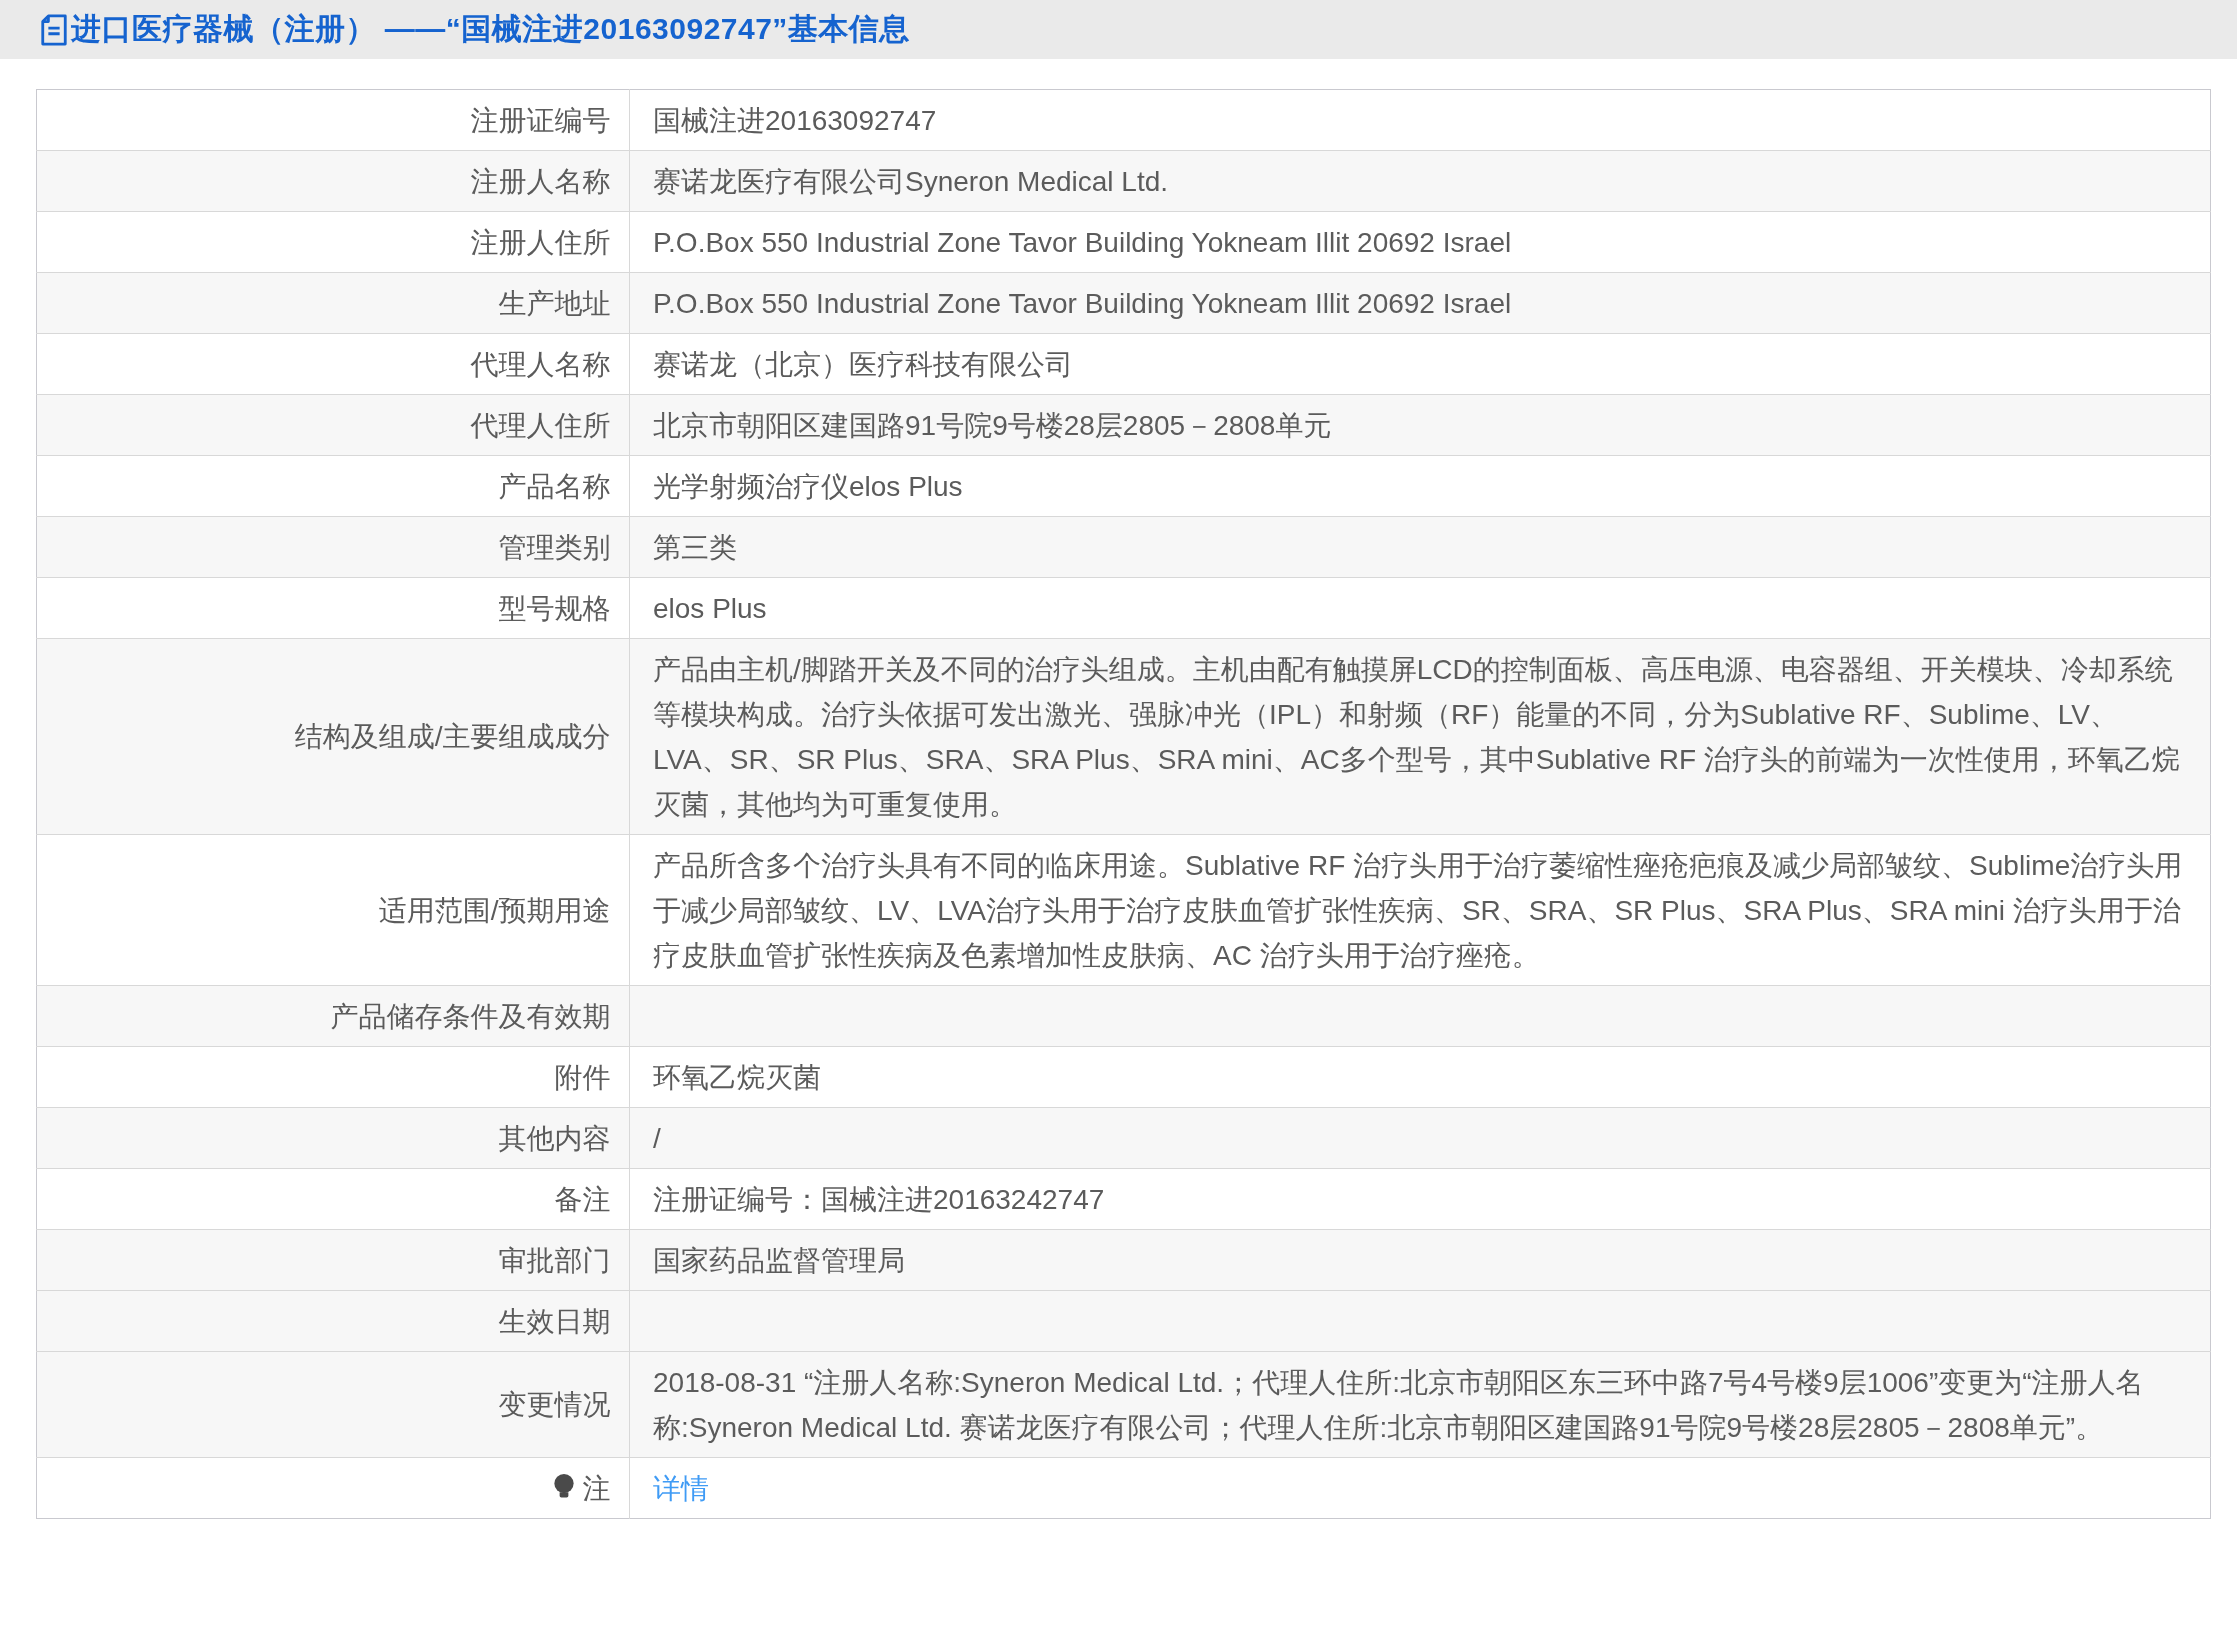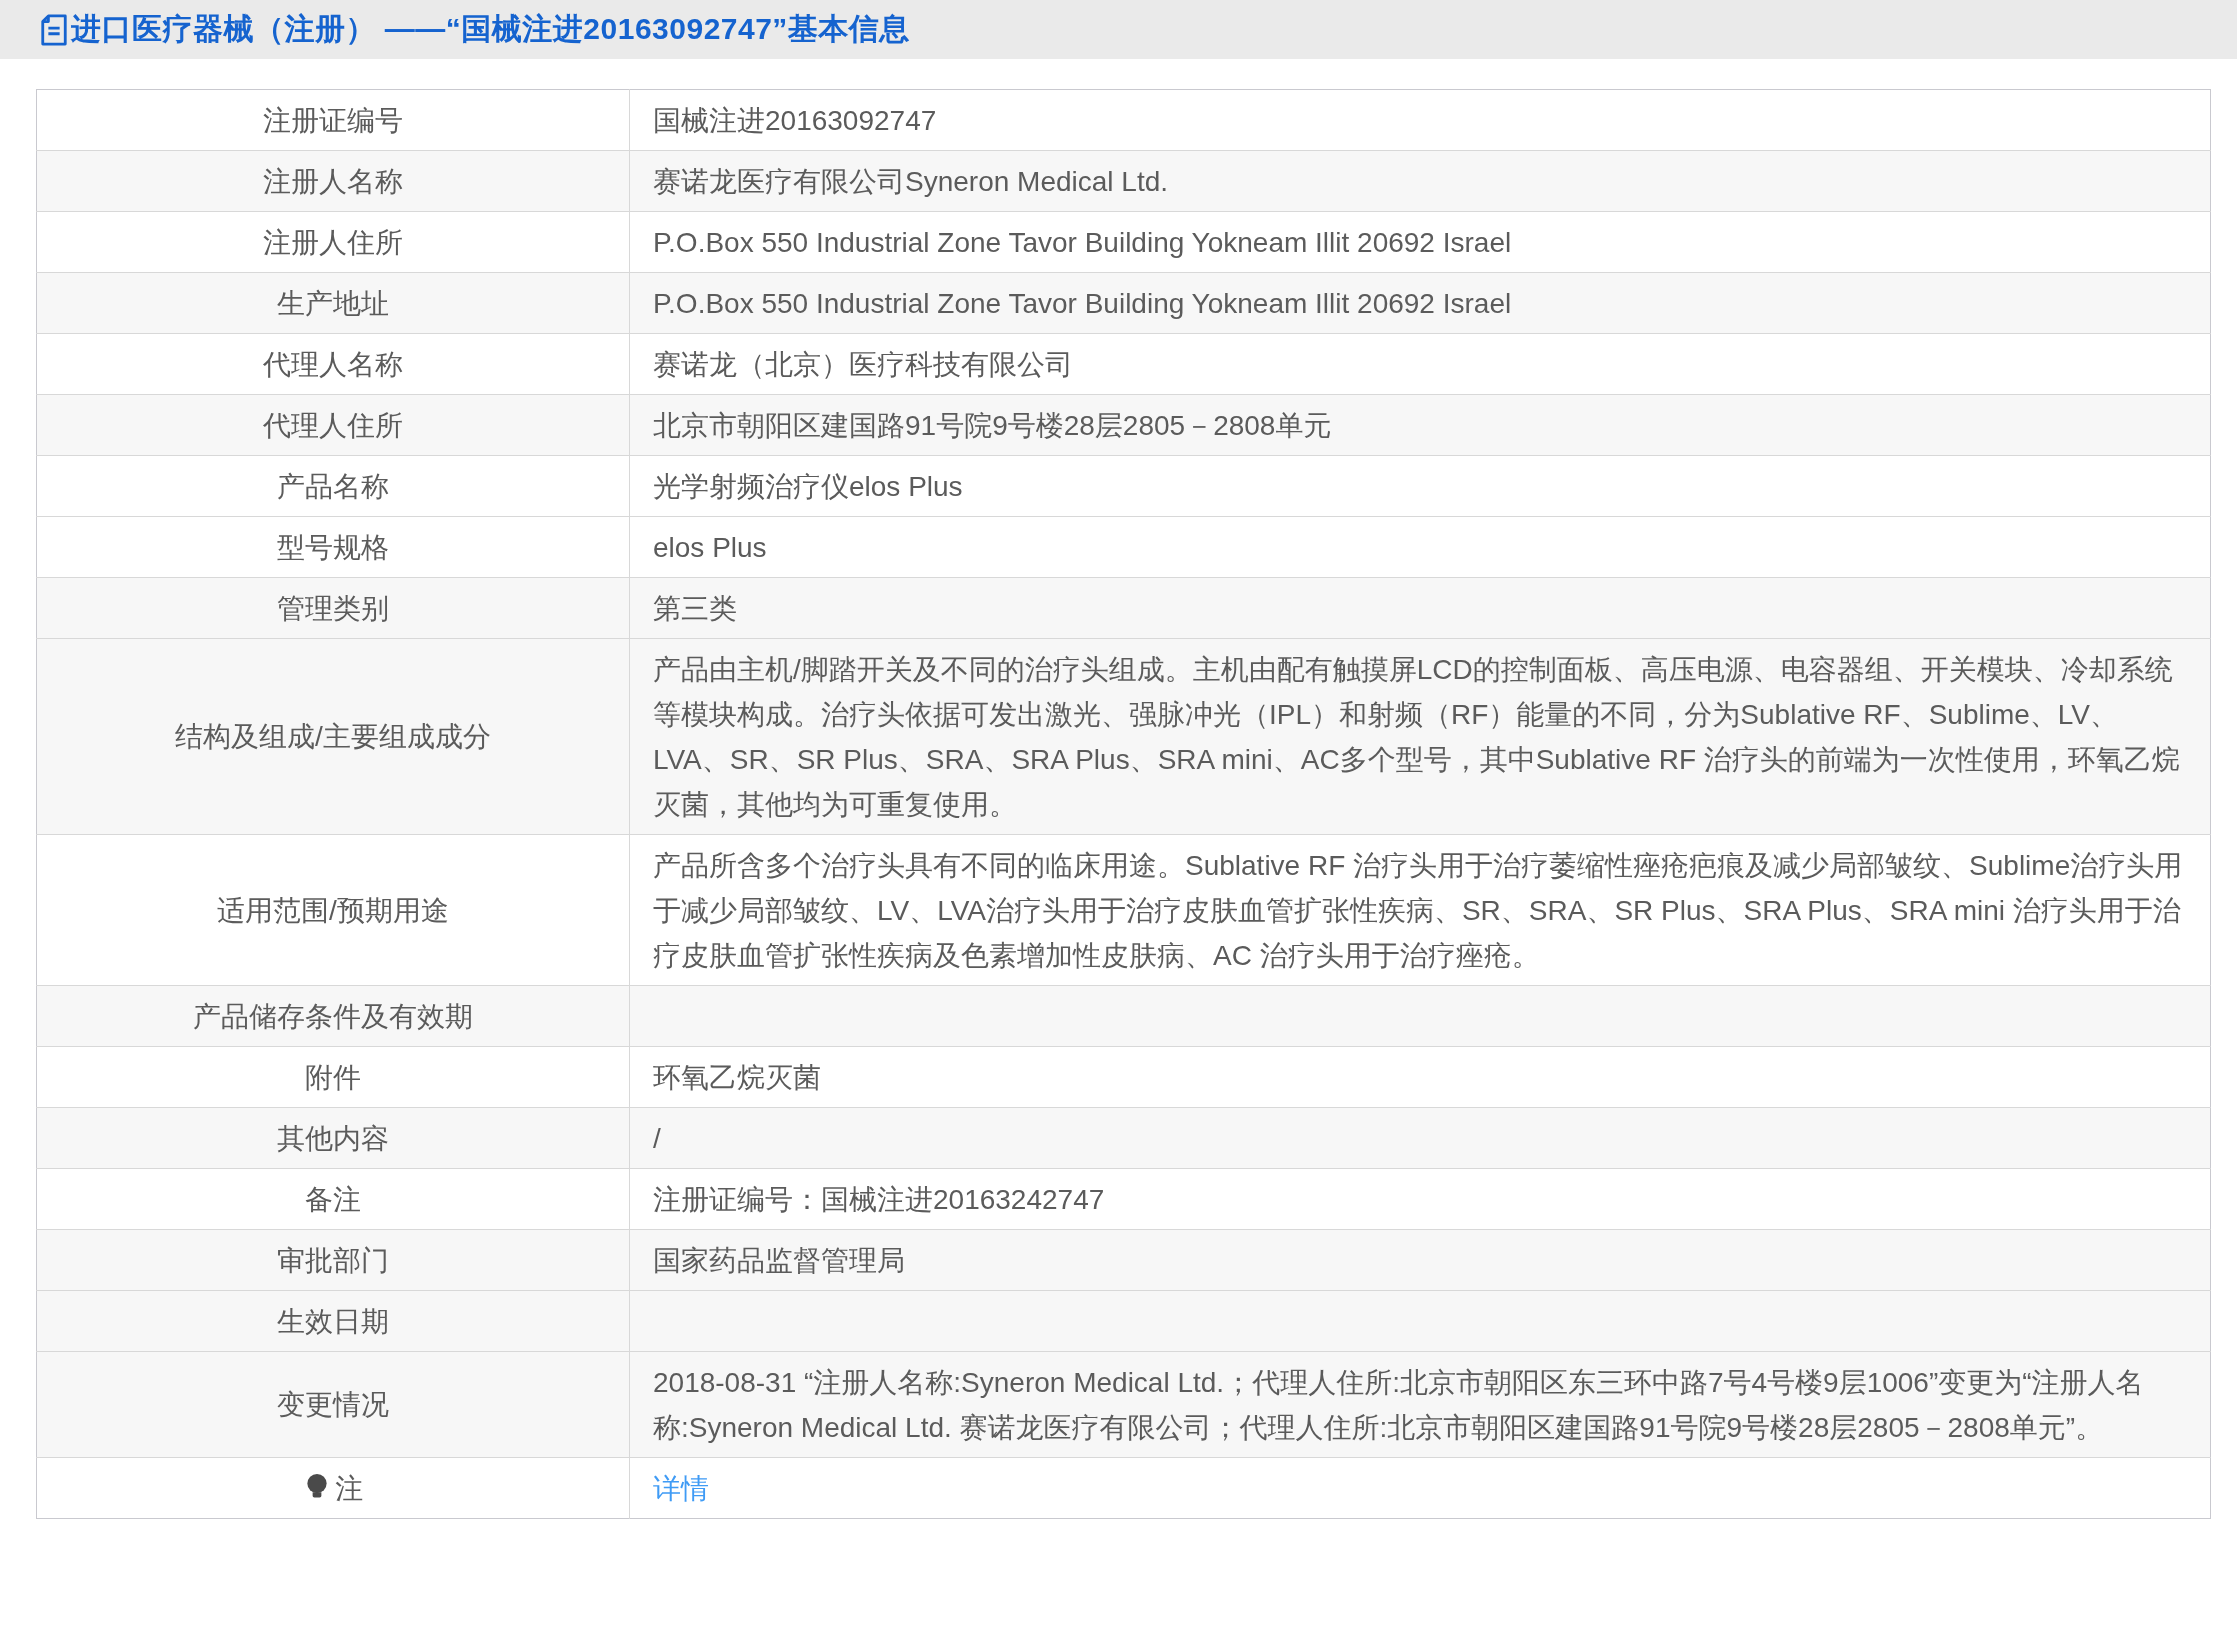--- a/index.html
+++ b/index.html
@@ -47,21 +47,21 @@
   tr.row.gray { background: #f7f7f7; }
   tr.row.white { background: #ffffff; }
   td {
     font-size: 28px;
     color: #5b5b5b;
     line-height: 45px;
     vertical-align: middle;
     word-break: break-word;
   }
   td.label-cell {
-    text-align: center;
+    text-align: right;
     padding: 7.5px 18.6px;
     border-right: 1.9px solid #d8d8d8;
     white-space: nowrap;
   }
   td.value-cell {
     text-align: left;
     padding: 7.5px 24px 7.5px 23px;
   }
   a.details-link {
     color: #3f9bf5;
@@ -117,27 +117,27 @@
         <td class="value-cell">赛诺龙（北京）医疗科技有限公司</td>
       </tr>
       <tr class="row gray">
         <td class="label-cell"><span>代理人住所</span></td>
         <td class="value-cell">北京市朝阳区建国路91号院9号楼28层2805－2808单元</td>
       </tr>
       <tr class="row white">
         <td class="label-cell"><span>产品名称</span></td>
         <td class="value-cell">光学射频治疗仪elos Plus</td>
       </tr>
+      <tr class="row gray">
+        <td class="label-cell"><span>管理类别</span></td>
+        <td class="value-cell">第三类</td>
+      </tr>
       <tr class="row white">
         <td class="label-cell"><span>型号规格</span></td>
         <td class="value-cell">elos Plus</td>
-      </tr>
-      <tr class="row gray">
-        <td class="label-cell"><span>管理类别</span></td>
-        <td class="value-cell">第三类</td>
       </tr>
       <tr class="row gray">
         <td class="label-cell"><span>结构及组成/主要组成成分</span></td>
         <td class="value-cell">产品由主机/脚踏开关及不同的治疗头组成。主机由配有触摸屏LCD的控制面板、高压电源、电容器组、开关模块、冷却系统等模块构成。治疗头依据可发出激光、强脉冲光（IPL）和射频（RF）能量的不同，分为Sublative RF、Sublime、LV、LVA、SR、SR Plus、SRA、SRA Plus、SRA mini、AC多个型号，其中Sublative RF 治疗头的前端为一次性使用，环氧乙烷灭菌，其他均为可重复使用。</td>
       </tr>
       <tr class="row white">
         <td class="label-cell"><span>适用范围/预期用途</span></td>
         <td class="value-cell">产品所含多个治疗头具有不同的临床用途。Sublative RF 治疗头用于治疗萎缩性痤疮疤痕及减少局部皱纹、Sublime治疗头用于减少局部皱纹、LV、LVA治疗头用于治疗皮肤血管扩张性疾病、SR、SRA、SR Plus、SRA Plus、SRA mini 治疗头用于治疗皮肤血管扩张性疾病及色素增加性皮肤病、AC 治疗头用于治疗痤疮。</td>
       </tr>
       <tr class="row gray">

